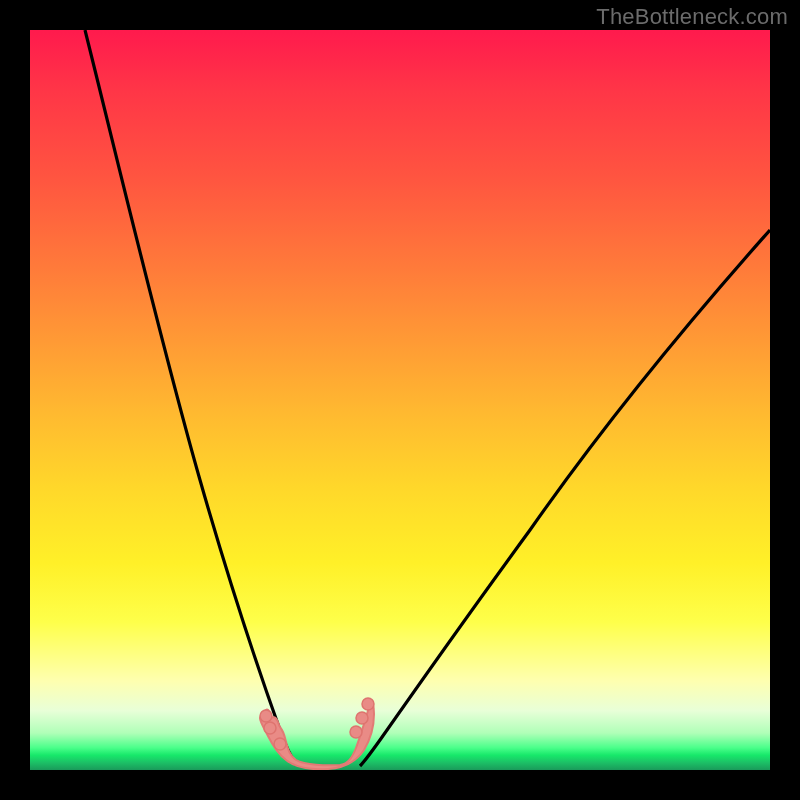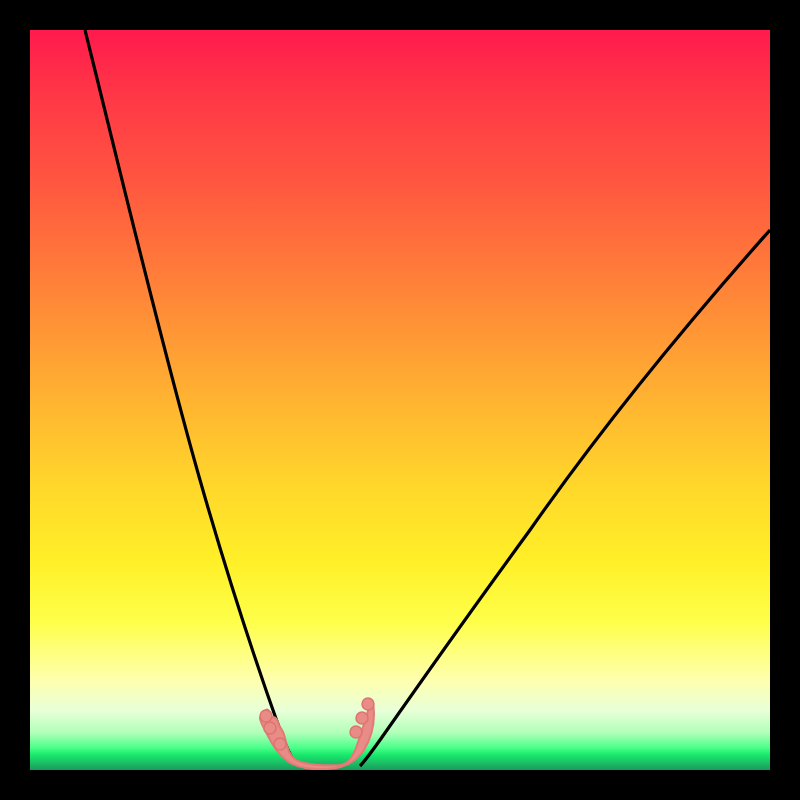--- a/index.html
+++ b/index.html
@@ -57,20 +57,21 @@
     font-size: 22px;
     font-weight: 400;
     letter-spacing: 0.2px;
   }
 </style>
 </head>
 <body>
 
 <div class="frame">
 
+  <div class="attribution">TheBottleneck.com</div>
 
   <div class="plot-area">
     <svg class="plot-svg" viewBox="0 0 740 740" preserveAspectRatio="none">
 
       <path d="M 55 0
                C 90 140, 130 310, 170 450
                C 200 555, 225 630, 250 700
                C 258 722, 263 730, 266 735" fill="none" stroke="#000" stroke-width="3.2"></path>
 
       <path d="M 740 200

